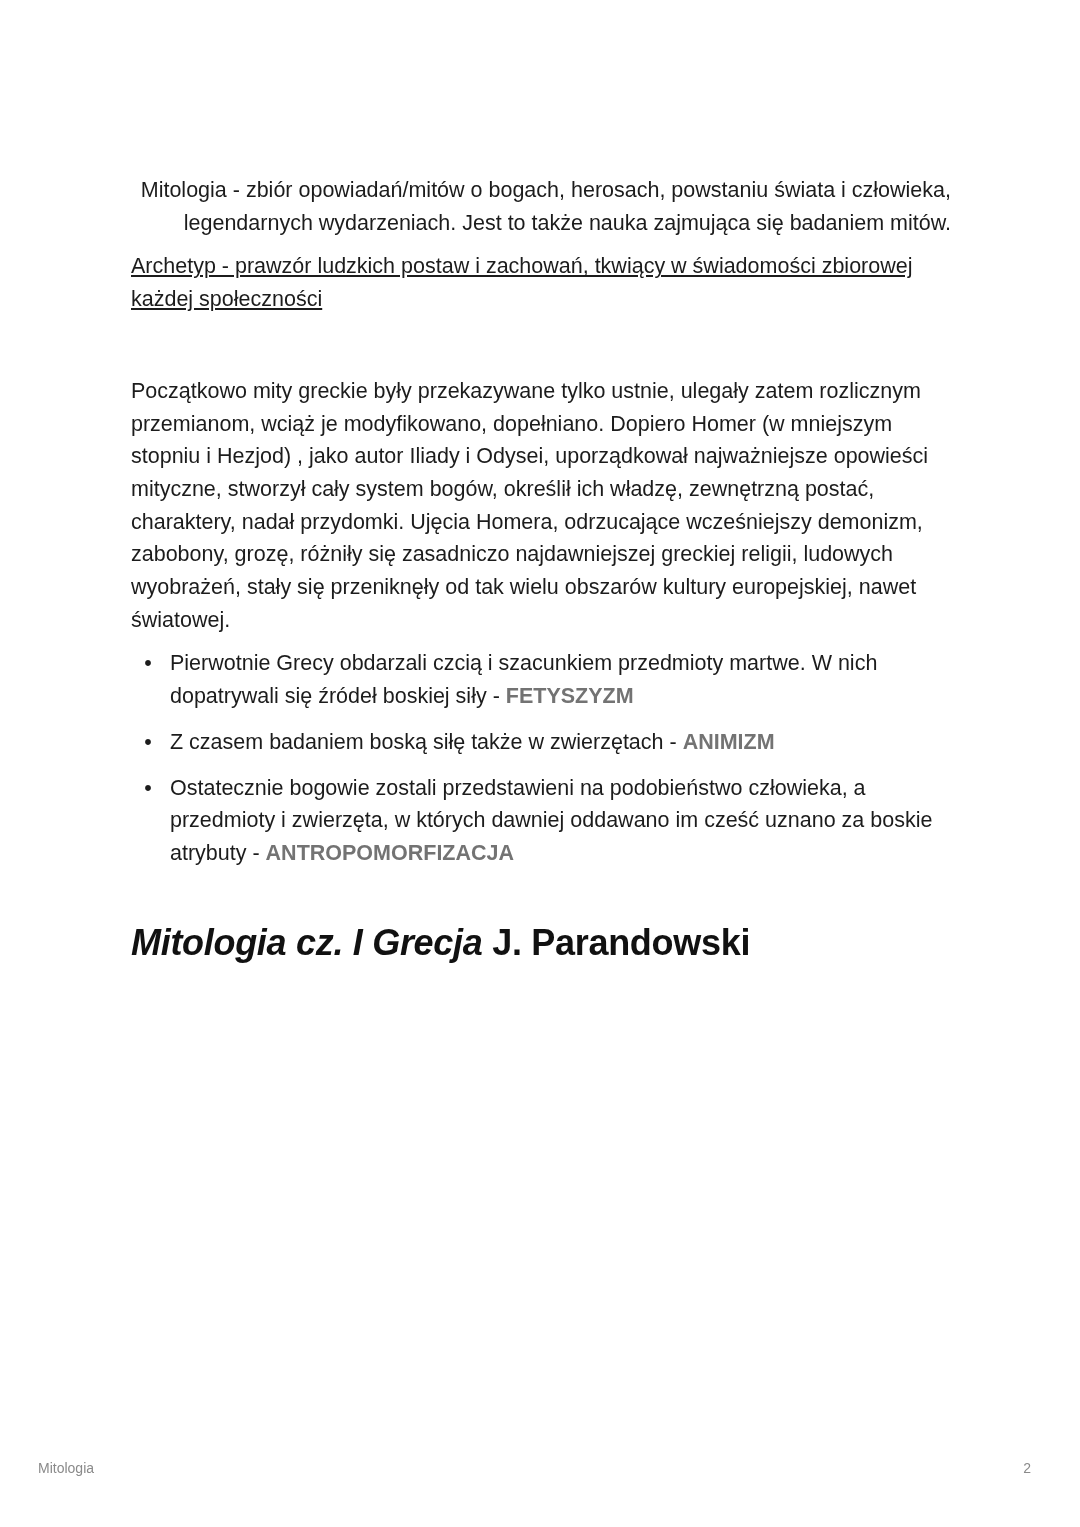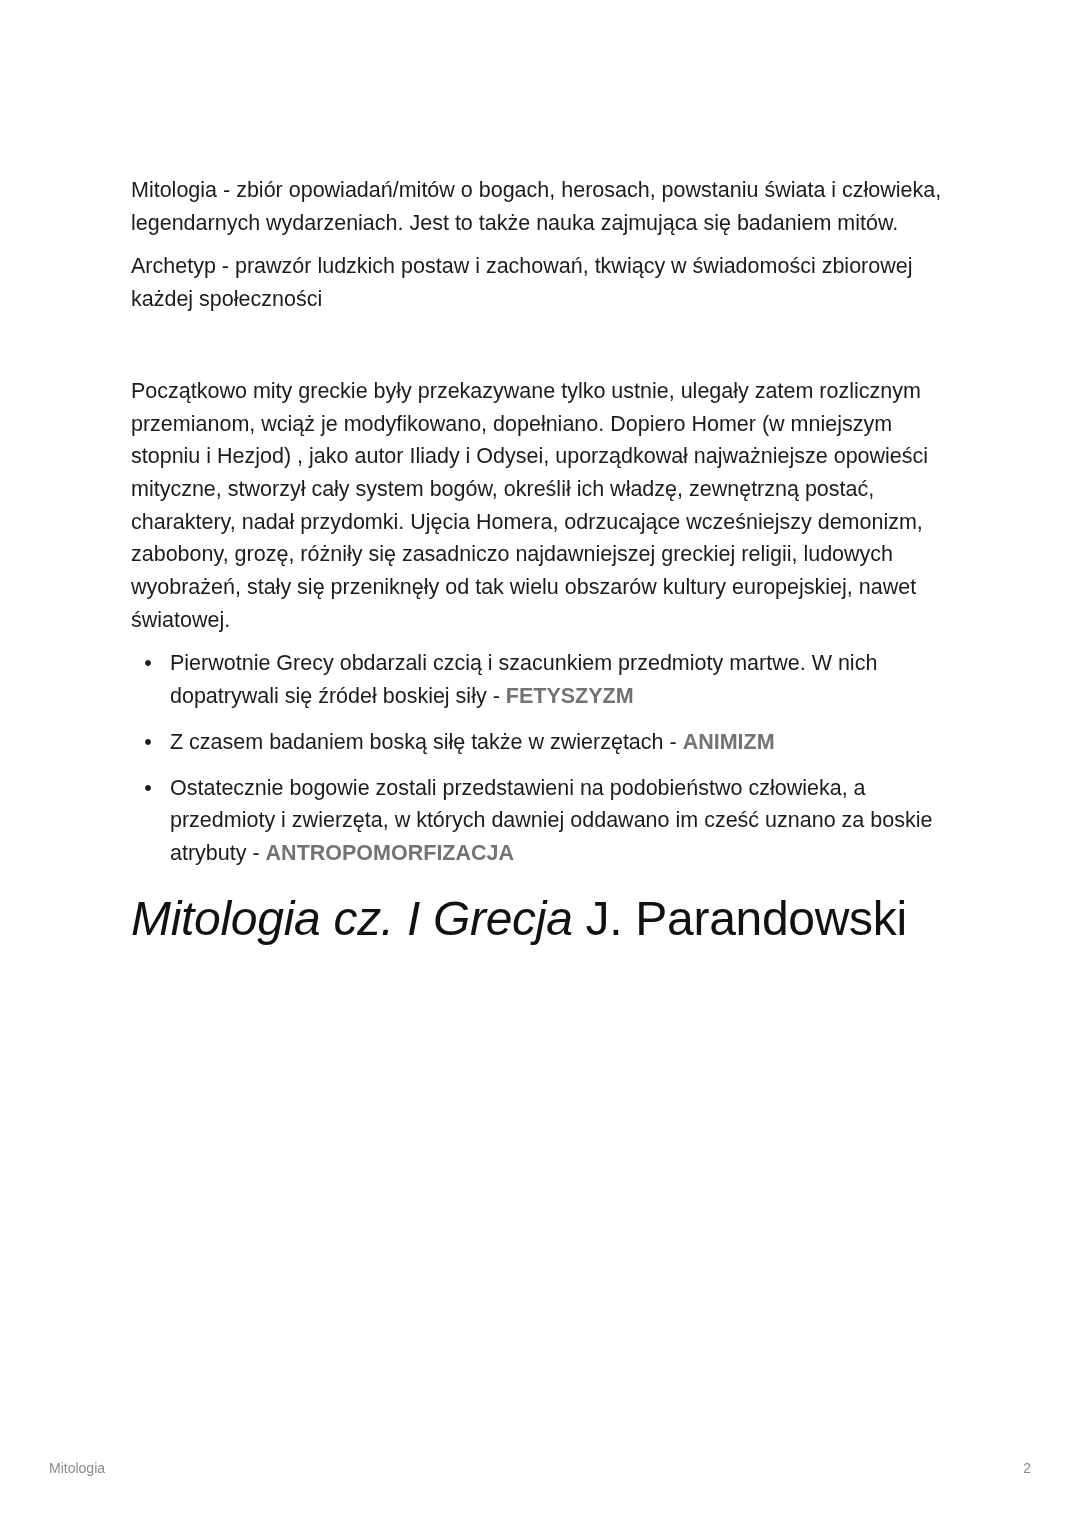--- a/index.html
+++ b/index.html
@@ -20,22 +20,22 @@
       left: 131px;
       top: 174px;
       width: 820px;
     }
     p.body-text {
       margin: 0;
       font-size: 21.5px;
       line-height: 32.7px;
       color: #1c1c1c;
     }
-    .p-def1 { margin-bottom: 11px !important; }
-    .p-def2 { margin-bottom: 0; }
+    .p-def1 { margin-bottom: 11px !important; text-align: right; }
+    .p-def2 { margin-bottom: 0; text-decoration: underline; }
     .p-intro { margin-top: 59px !important; margin-bottom: 11px !important; }
     .p-authors { margin-bottom: 0; }
 
     h2.section-heading {
       margin: 40px 0 8px 0;
       font-size: 40px;
       line-height: 56px;
       font-weight: 700;
       color: #111111;
       letter-spacing: -0.3px;
@@ -58,33 +58,33 @@
       left: 12px;
       top: 0;
       width: 10px;
       text-align: center;
     }
     ul.stages li b {
       font-weight: 700;
       color: #737373;
     }
     h2.book-title {
-      margin: 21px 0 0 0;
-      font-size: 48px;
+      margin: 45px 0 0 0;
+      font-size: 36px;
       line-height: 56px;
-      font-weight: 400;
+      font-weight: 700;
       color: #111111;
       letter-spacing: -0.3px;
     }
     h2.book-title i {
       font-style: italic;
     }
     .footer-left {
       position: absolute;
-      left: 49px;
+      left: 38px;
       top: 1460px;
       font-size: 14px;
       color: #8a8a8a;
     }
     .footer-right {
       position: absolute;
       right: 49px;
       top: 1460px;
       font-size: 14px;
       color: #8a8a8a;

